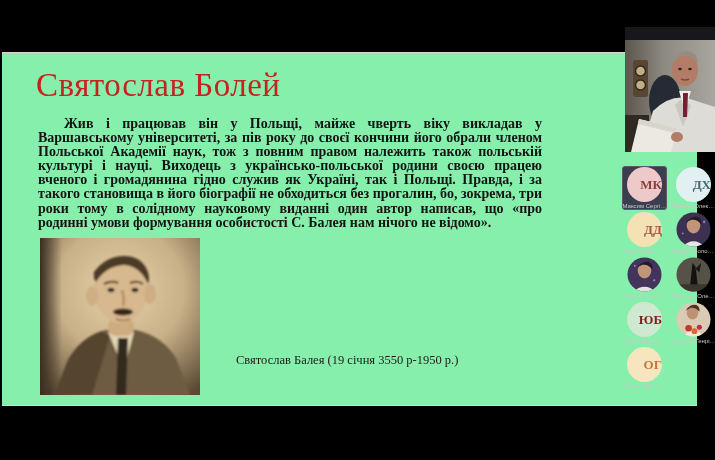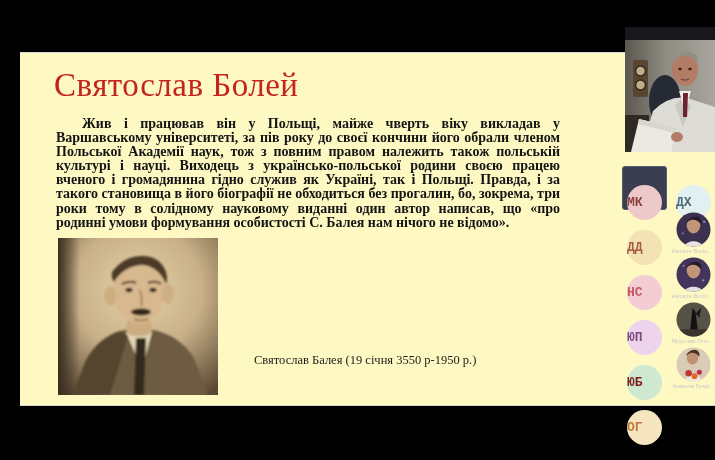--- a/index.html
+++ b/index.html
@@ -2,22 +2,22 @@
 <html><head>
 <meta charset="utf-8">
 <style>
   html,body{margin:0;padding:0;}
   body{
     width:715px;height:460px;position:relative;overflow:hidden;
     background:#000;font-family:"Liberation Sans",sans-serif;
   }
   
   .slide{
-    position:absolute;left:20px;top:52px;width:695px;height:352px;
-    background:#fef9c3;border-top:1px solid #d8d8d8;border-bottom:1px solid #d8d8d8;
+    position:absolute;left:2px;top:52px;width:695px;height:352px;
+    background:#86efac;border-top:1px solid #d8d8d8;border-bottom:1px solid #d8d8d8;
   }
   .slide-title{
     position:absolute;left:34px;top:14px;
     font-family:"Liberation Serif",serif;font-weight:400;
     font-size:33px;letter-spacing:.5px;color:#c42420;white-space:nowrap;
   }
   .para{
     position:absolute;left:36px;top:64px;width:504px;
     font-family:"Liberation Serif",serif;font-weight:700;
     font-size:14px;line-height:14.1px;color:#141414;
@@ -38,23 +38,23 @@
     position:absolute;left:622px;top:166px;width:94px;
     display:grid;grid-template-columns:45px 45px;column-gap:4px;row-gap:1px;
   }
   .tile{
     width:45px;height:44px;display:flex;flex-direction:column;
     align-items:center;justify-content:flex-start;border-radius:4px;
     background:transparent;
   }
   .tile.active{background:#3a3e50;box-shadow:0 0 0 1px #565b70 inset;}
   .circ{
-    width:35px;height:35px;border-radius:50%;margin-top:19px;
-    display:flex;align-items:center;justify-content:flex-start;
-    font-family:Liberation Mono, monospace;font-size:13px;font-weight:700;
+    width:35px;height:35px;border-radius:50%;margin-top:1px;
+    display:flex;align-items:center;justify-content:flex-end;
+    font-family:Liberation Serif, serif;font-size:13px;font-weight:700;
     flex:0 0 auto;
   }
   .circ.small-label{font-size:10px;font-weight:700;}
   .photo-av{width:35px;height:35px;margin-top:1px;flex:0 0 auto;display:block;}
   .pname{
     width:44px;margin-top:1px;font-size:6px;line-height:7px;color:#c9c9c9;
     text-align:center;white-space:nowrap;overflow:hidden;text-overflow:ellipsis;
   }
 </style>
 </head>
@@ -192,52 +192,40 @@
         <circle cx="29" cy="10" r="1.2" fill="#8f7fb3"></circle>
           <circle cx="7" cy="22" r="1" fill="#8f7fb3"></circle>
         <path d="M6,36 Q18,24 30,36 Z" fill="#e8e6e2"></path>
         <ellipse cx="18" cy="14" rx="7" ry="8" fill="#c29478"></ellipse>
         <path d="M10,12 Q14,4 22,5 Q27,7 26,13 Q22,7 16,8 Q12,9 10,12 Z" fill="#241a28"></path>
       </g>
     </svg>
     <div class="pname">Наталя Волод...</div>
   </div>
 
-  <div class="tile">
-    <div class="circ" style="background: rgb(244, 205, 212); color: rgb(194, 86, 100);">
-        <span>НС</span>
-      </div>
-    <div class="pname">Назар Ярославо...</div>
-  </div>
 
   <div class="tile">
     <svg class="photo-av" viewBox="0 0 36 36">
       <defs>
           <clipPath id="c5">
             <circle cx="18" cy="18" r="17.5"></circle>
           </clipPath>
         </defs>
       <g clip-path="url(#c5)">
         <rect width="36" height="36" fill="#42345a"></rect>
         <circle cx="28" cy="24" r="1.2" fill="#9a88c0"></circle>
           <circle cx="8" cy="9" r="1" fill="#9a88c0"></circle>
         <path d="M6,36 Q18,25 30,36 Z" fill="#e4e2de"></path>
         <ellipse cx="18" cy="14" rx="7" ry="8" fill="#c29478"></ellipse>
         <path d="M10,12 Q14,4 22,5 Q27,7 26,13 Q22,7 16,8 Q12,9 10,12 Z" fill="#241a28"></path>
       </g>
     </svg>
     <div class="pname">Наталя Волод...</div>
   </div>
 
-  <div class="tile">
-    <div class="circ" style="background: rgb(237, 212, 236); color: rgb(122, 80, 128);">
-        <span>ЮП</span>
-      </div>
-    <div class="pname">Юля Анатоліїв...</div>
-  </div>
 
   <div class="tile">
     <svg class="photo-av" viewBox="0 0 36 36">
       <defs>
           <clipPath id="c7">
             <circle cx="18" cy="18" r="17.5"></circle>
           </clipPath>
         </defs>
       <g clip-path="url(#c7)">
         <rect width="36" height="36" fill="#575247"></rect>

